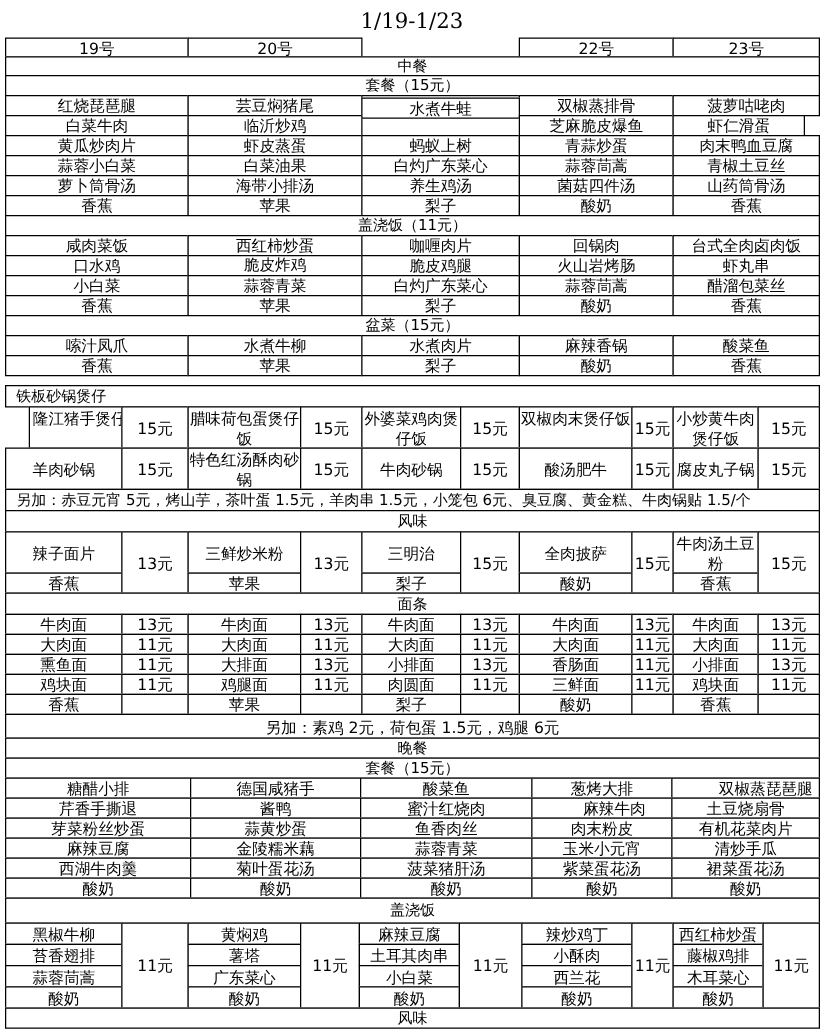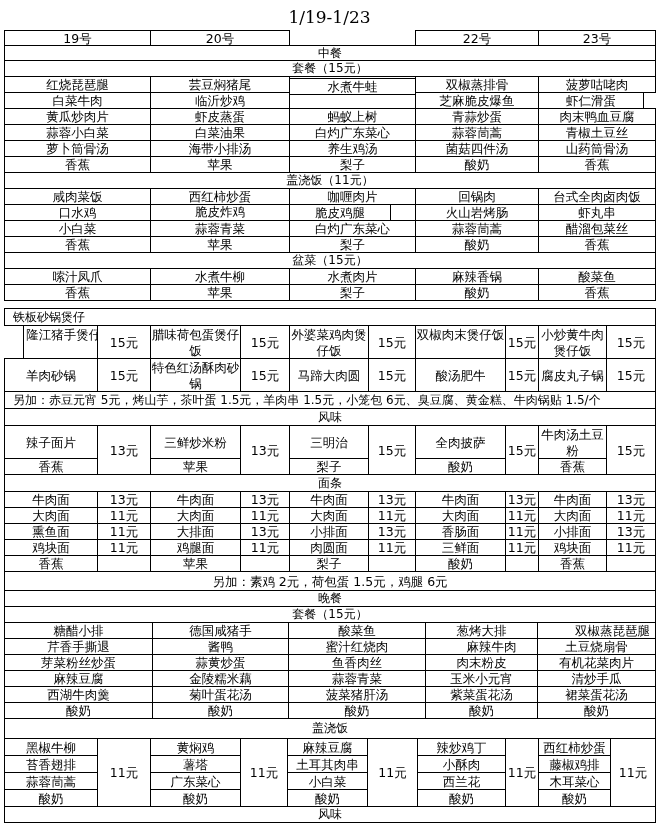--- a/index.html
+++ b/index.html
@@ -57,21 +57,21 @@
     <div class="c lg" style="left: 415px; top: 156px; width: 124px; height: 17px;">酸奶</div>
     <div class="c lg" style="left: 538px; top: 156px; width: 118px; height: 17px;">香蕉</div>
     <div class="c" style="left: 4px; top: 172px; width: 652px; height: 17px;">盖浇饭（11元）</div>
     <div class="c lg" style="left: 4px; top: 188px; width: 147px; height: 17px;">咸肉菜饭</div>
     <div class="c lg" style="left: 150px; top: 188px; width: 140px; height: 17px;">西红柿炒蛋</div>
     <div class="c lg" style="left: 289px; top: 188px; width: 127px; height: 17px;">咖喱肉片</div>
     <div class="c lg" style="left: 415px; top: 188px; width: 124px; height: 17px;">回锅肉</div>
     <div class="c lg" style="left: 538px; top: 188px; width: 118px; height: 17px;">台式全肉卤肉饭</div>
     <div class="c lg" style="left: 4px; top: 204px; width: 147px; height: 17px;">口水鸡</div>
     <div class="c lg" style="left: 150px; top: 204px; width: 140px; height: 17px; font-family: Liberation Serif, serif;">脆皮炸鸡</div>
-    <div class="c lg" style="left: 289px; top: 204px; width: 102px; height: 17px;">脆皮鸡腿</div>
+    <div class="c lg" style="left: 289px; top: 204px; width: 127px; height: 17px;">脆皮鸡腿</div>
     <div class="c lg" style="left: 415px; top: 204px; width: 124px; height: 17px;">火山岩烤肠</div>
     <div class="c lg" style="left: 538px; top: 204px; width: 118px; height: 17px;">虾丸串</div>
     <div class="c lg" style="left: 4px; top: 220px; width: 147px; height: 17px;">小白菜</div>
     <div class="c lg" style="left: 150px; top: 220px; width: 140px; height: 17px;">蒜蓉青菜</div>
     <div class="c lg" style="left: 289px; top: 220px; width: 127px; height: 17px;">白灼广东菜心</div>
     <div class="c lg" style="left: 415px; top: 220px; width: 124px; height: 17px;">蒜蓉茼蒿</div>
     <div class="c lg" style="left: 538px; top: 220px; width: 118px; height: 17px;">醋溜包菜丝</div>
     <div class="c lg" style="left: 4px; top: 236px; width: 147px; height: 17px;">香蕉</div>
     <div class="c lg" style="left: 150px; top: 236px; width: 140px; height: 17px;">苹果</div>
     <div class="c lg" style="left: 289px; top: 236px; width: 127px; height: 17px;">梨子</div>
@@ -96,21 +96,21 @@
     <div class="c wrap" style="left: 289px; top: 325px; width: 80px; height: 34px;">外婆菜鸡肉煲仔饭</div>
     <div class="c lg" style="left: 368px; top: 325px; width: 48px; height: 34px;">15元</div>
     <div class="c wrap" style="left: 415px; top: 325px; width: 91px; height: 34px;">双椒肉末煲仔饭</div>
     <div class="c lg" style="left: 505px; top: 325px; width: 34px; height: 34px;">15元</div>
     <div class="c wrap" style="left: 538px; top: 325px; width: 69px; height: 34px;">小炒黄牛肉煲仔饭</div>
     <div class="c lg" style="left: 606px; top: 325px; width: 50px; height: 34px;">15元</div>
     <div class="c lg" style="left: 4px; top: 358px; width: 94px; height: 34px;">羊肉砂锅</div>
     <div class="c lg" style="left: 97px; top: 358px; width: 54px; height: 34px;">15元</div>
     <div class="c wrap" style="left: 150px; top: 358px; width: 91px; height: 34px;">特色红汤酥肉砂锅</div>
     <div class="c lg" style="left: 240px; top: 358px; width: 50px; height: 34px;">15元</div>
-    <div class="c lg" style="left: 289px; top: 358px; width: 80px; height: 34px;">马蹄大肉圆</div>
+    <div class="c lg" style="left: 289px; top: 358px; width: 80px; height: 34px;">牛肉砂锅</div>
     <div class="c lg" style="left: 368px; top: 358px; width: 48px; height: 34px;">15元</div>
     <div class="c lg" style="left: 415px; top: 358px; width: 91px; height: 34px;">酸汤肥牛</div>
     <div class="c lg" style="left: 505px; top: 358px; width: 34px; height: 34px;">15元</div>
     <div class="c lg" style="left: 538px; top: 358px; width: 69px; height: 34px;">腐皮丸子锅</div>
     <div class="c lg" style="left: 606px; top: 358px; width: 50px; height: 34px;">15元</div>
     <div class="c left" style="left: 4px; top: 391px; width: 652px; height: 18px;">另加：赤豆元宵 5元，烤山芋，茶叶蛋 1.5元，羊肉串 1.5元，小笼包 6元、臭豆腐、黄金糕、牛肉锅贴 1.5/个</div>
     <div class="c" style="left: 4px; top: 408px; width: 652px; height: 18px;">风味</div>
     <div class="c lg" style="left: 4px; top: 425px; width: 94px; height: 34px;">辣子面片</div>
     <div class="c lg" style="left: 4px; top: 458px; width: 94px; height: 17px;">香蕉</div>
     <div class="c lg" style="left: 97px; top: 425px; width: 54px; height: 50px;">13元</div>

